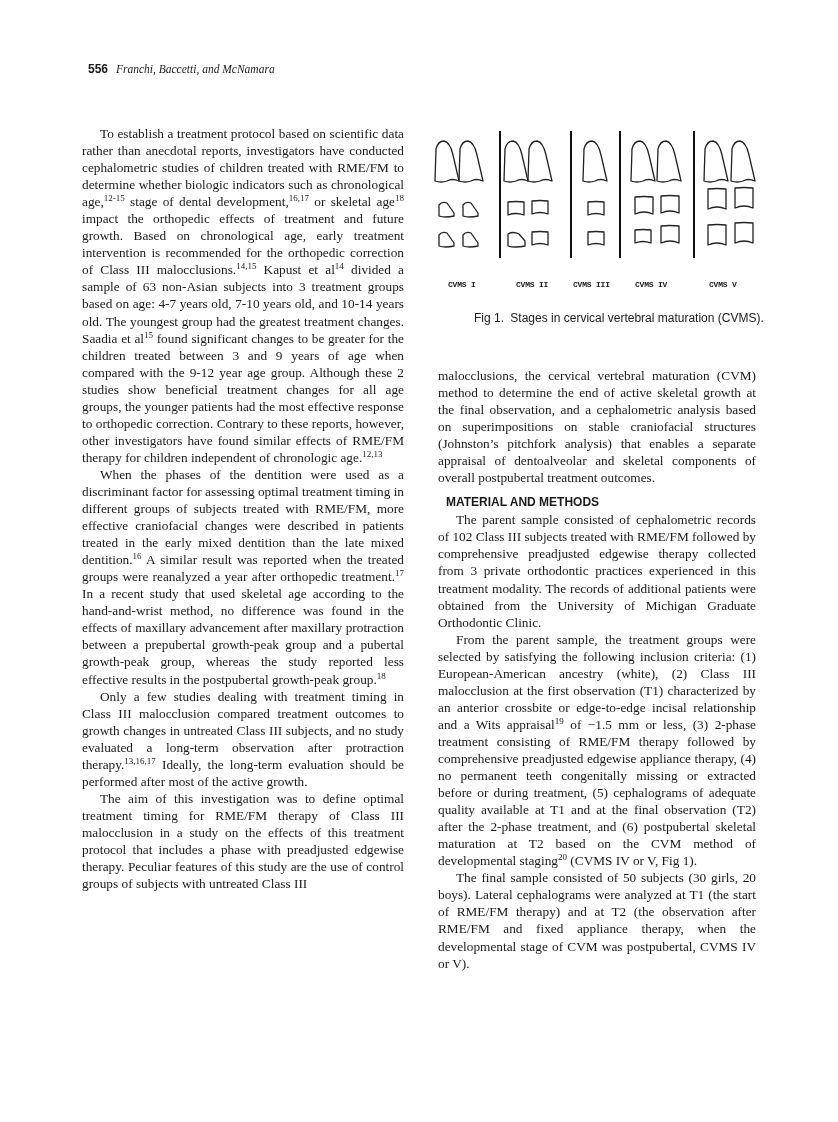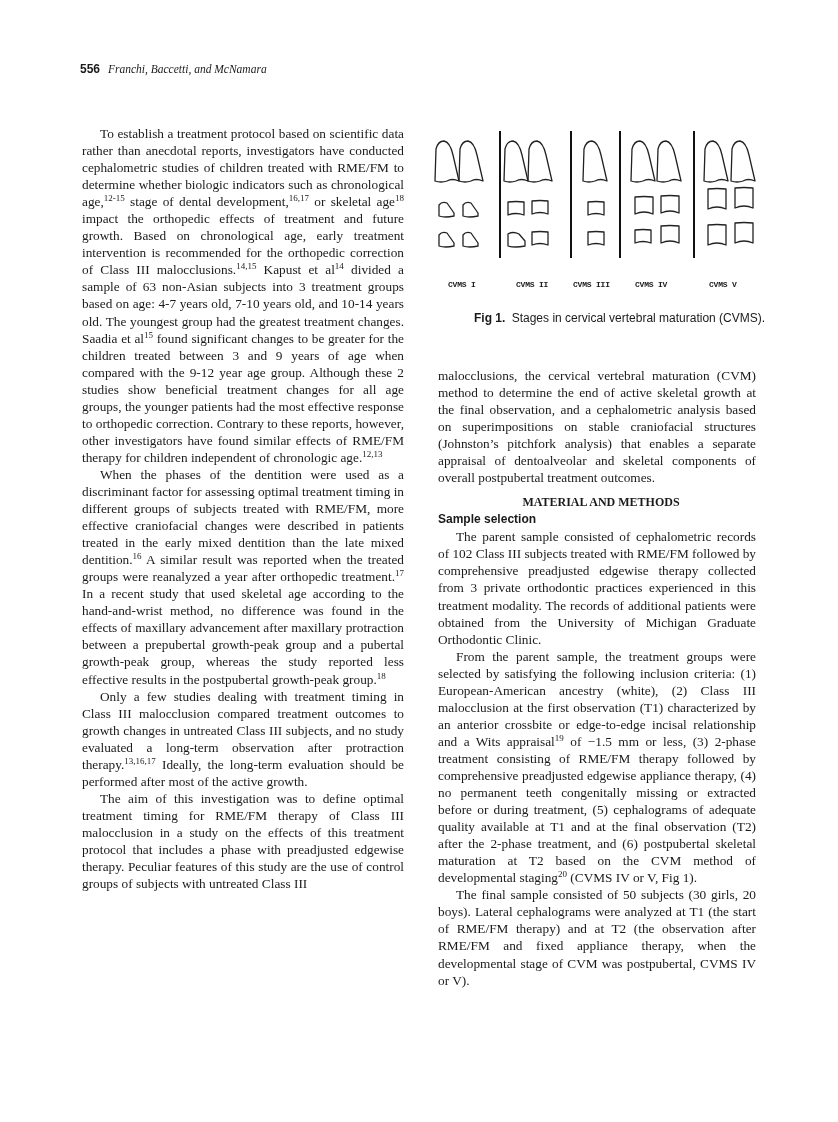--- a/index.html
+++ b/index.html
@@ -1,39 +1,39 @@
 <!DOCTYPE html>
 <html><head>
 <meta charset="utf-8">
 <style>
   html, body { margin: 0; padding: 0; background: #ffffff; }
   body { width: 838px; height: 1122px; position: relative; overflow: hidden; color: #1a1a1a; }
   .page { position: absolute; left: 0; top: 0; width: 838px; height: 1122px; }
 
   .running-head { position: absolute; left: 80px; top: 62px; width: 676px; height: 40px; }
-  .rh-left { position: absolute; left: 0; top: 0; font-family: "Liberation Serif", serif; font-size: 11.5px; }
+  .rh-left { position: absolute; left: 8px; top: 0; font-family: "Liberation Serif", serif; font-size: 11.5px; }
   .rh-pagenum { font-family: "Liberation Sans", sans-serif; font-weight: bold; font-size: 12px; margin-right: 5px; }
   .rh-authors { font-style: italic; }
   .rh-right { position: absolute; right: 0; top: 0; text-align: right; font-family: "Liberation Serif", serif; font-style: italic; font-size: 10.5px; line-height: 13px; }
 
   .col { position: absolute; font-family: "Liberation Serif", serif; font-size: 13.3px; line-height: 17.05px; text-align: justify; hyphens: manual; }
   .col-left { left: 82px; top: 125px; width: 322px; }
   .col-right { left: 438px; top: 367px; width: 318px; }
   .col p { margin: 0; }
   .col p.indent { text-indent: 18px; }
   sup { font-size: 9px; line-height: 0; vertical-align: 5px; }
 
-  .section-heading { font-family: Liberation Serif, serif; font-weight: bold; font-size: 12px; margin-top: 8px; line-height: 17px; text-align: center; padding-left: 8px; }
+  .section-heading { font-family: Liberation Sans, sans-serif; font-weight: bold; font-size: 12px; margin-top: 8px; line-height: 17px; text-align: left; padding-left: 8px; }
   .subsection-heading { font-family: "Liberation Sans", sans-serif; font-weight: bold; font-size: 12px; line-height: 17px; text-align: left; }
 
   .figure { position: absolute; left: 432px; top: 128px; width: 336px; height: 200px; }
   .fig-art { position: absolute; left: 0; top: 0; width: 336px; height: 165px; }
   .stage-label { position: absolute; top: 152px; font-family: Liberation Mono, monospace; font-weight: bold; font-size: 8px; letter-spacing: -0.2px; }
   .fig-caption { position: absolute; left: 8px; top: 183px; font-family: "Liberation Sans", sans-serif; font-size: 12px; white-space: nowrap; }
-  .fig-caption b { font-weight: bold; margin-right: 3px; padding-left: 34px; }
+  .fig-caption b { font-weight: normal; margin-right: 3px; padding-left: 34px; }
 </style>
 </head>
 <body>
 
 <div class="page">
 
   <div class="running-head">
     <div class="rh-left">
       <span class="rh-pagenum">556</span>
       <span class="rh-authors">Franchi, Baccetti, and McNamara</span>
@@ -111,19 +111,18 @@
     <div class="stage-label" style="left:84px">CVMS II</div>
     <div class="stage-label" style="left:141px">CVMS III</div>
     <div class="stage-label" style="left:203px">CVMS IV</div>
     <div class="stage-label" style="left:277px">CVMS V</div>
     <div class="fig-caption"><b>Fig 1.</b> <span>Stages in cervical vertebral maturation (CVMS).</span></div>
   </div>
 
   <div class="col col-right">
     <p><span>malocclusions, the cervical vertebral maturation (CVM) method to determine the end of active skeletal growth at the final observation, and a cephalometric analysis based on superimpositions on stable craniofa­cial structures (Johnston’s pitchfork analysis) that en­ables a separate appraisal of dentoalveolar and skeletal components of overall postpubertal treatment out­comes.</span></p>
     <div class="section-heading">MATERIAL AND METHODS</div>
-    <div class="subsection-heading">Sample selection</div>
     <p class="indent"><span>The parent sample consisted of cephalometric records of 102 Class III subjects treated with RME/FM followed by comprehensive preadjusted edgewise ther­apy collected from 3 private orthodontic practices experienced in this treatment modality. The records of additional patients were obtained from the University of Michigan Graduate Orthodontic Clinic.</span></p>
     <p class="indent"><span>From the parent sample, the treatment groups were selected by satisfying the following inclusion criteria: (1) European-American ancestry (white), (2) Class III malocclusion at the first observation (T1) characterized by an anterior crossbite or edge-to-edge incisal rela­tionship and a Wits appraisal</span><sup>19</sup><span> of −1.5 mm or less, (3) 2-phase treatment consisting of RME/FM therapy fol­lowed by comprehensive preadjusted edgewise appli­ance therapy, (4) no permanent teeth congenitally missing or extracted before or during treatment, (5) cephalograms of adequate quality available at T1 and at the final observation (T2) after the 2-phase treatment, and (6) postpubertal skeletal maturation at T2 based on the CVM method of developmental staging</span><sup>20</sup><span> (CVMS IV or V, Fig 1).</span></p>
     <p class="indent"><span>The final sample consisted of 50 subjects (30 girls, 20 boys). Lateral cephalograms were analyzed at T1 (the start of RME/FM therapy) and at T2 (the observa­tion after RME/FM and fixed appliance therapy, when the developmental stage of CVM was postpubertal, CVMS IV or V).</span></p>
   </div>
 
 </div>
 
 </body></html>

